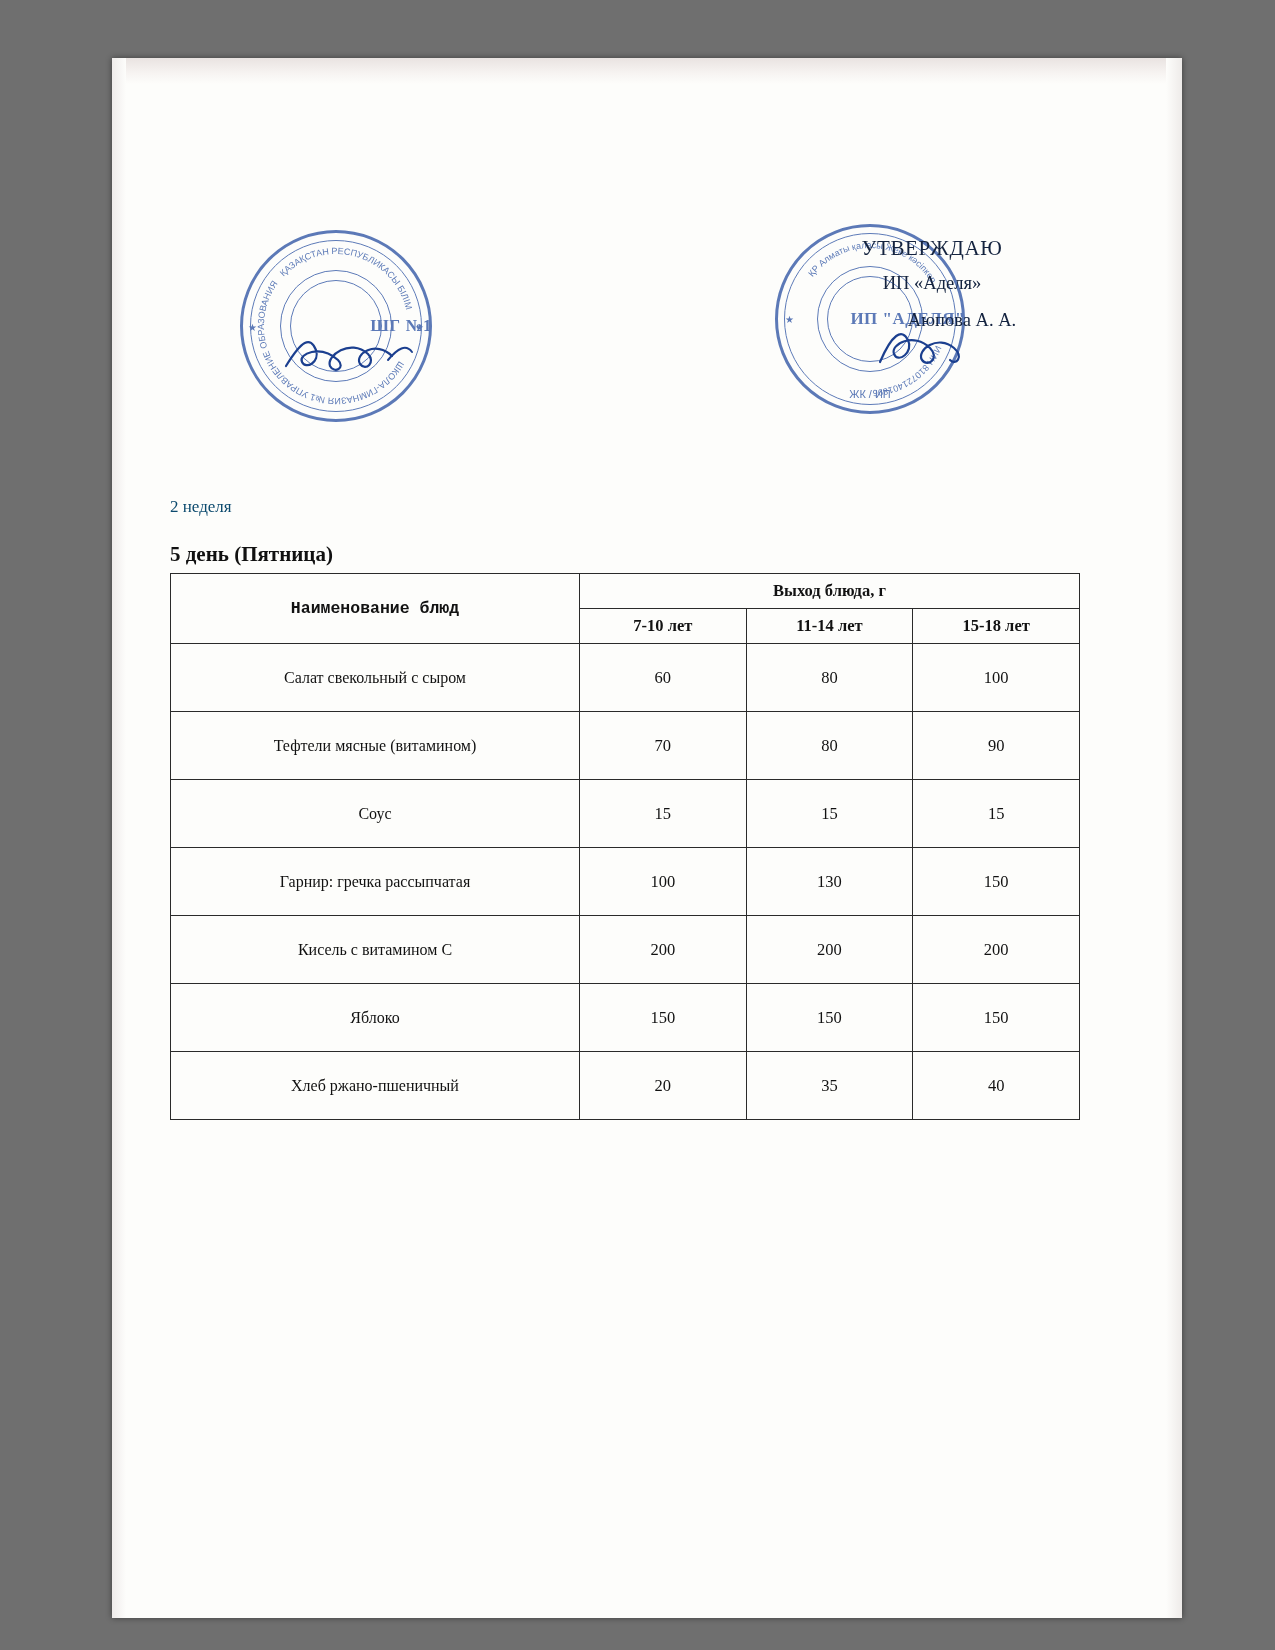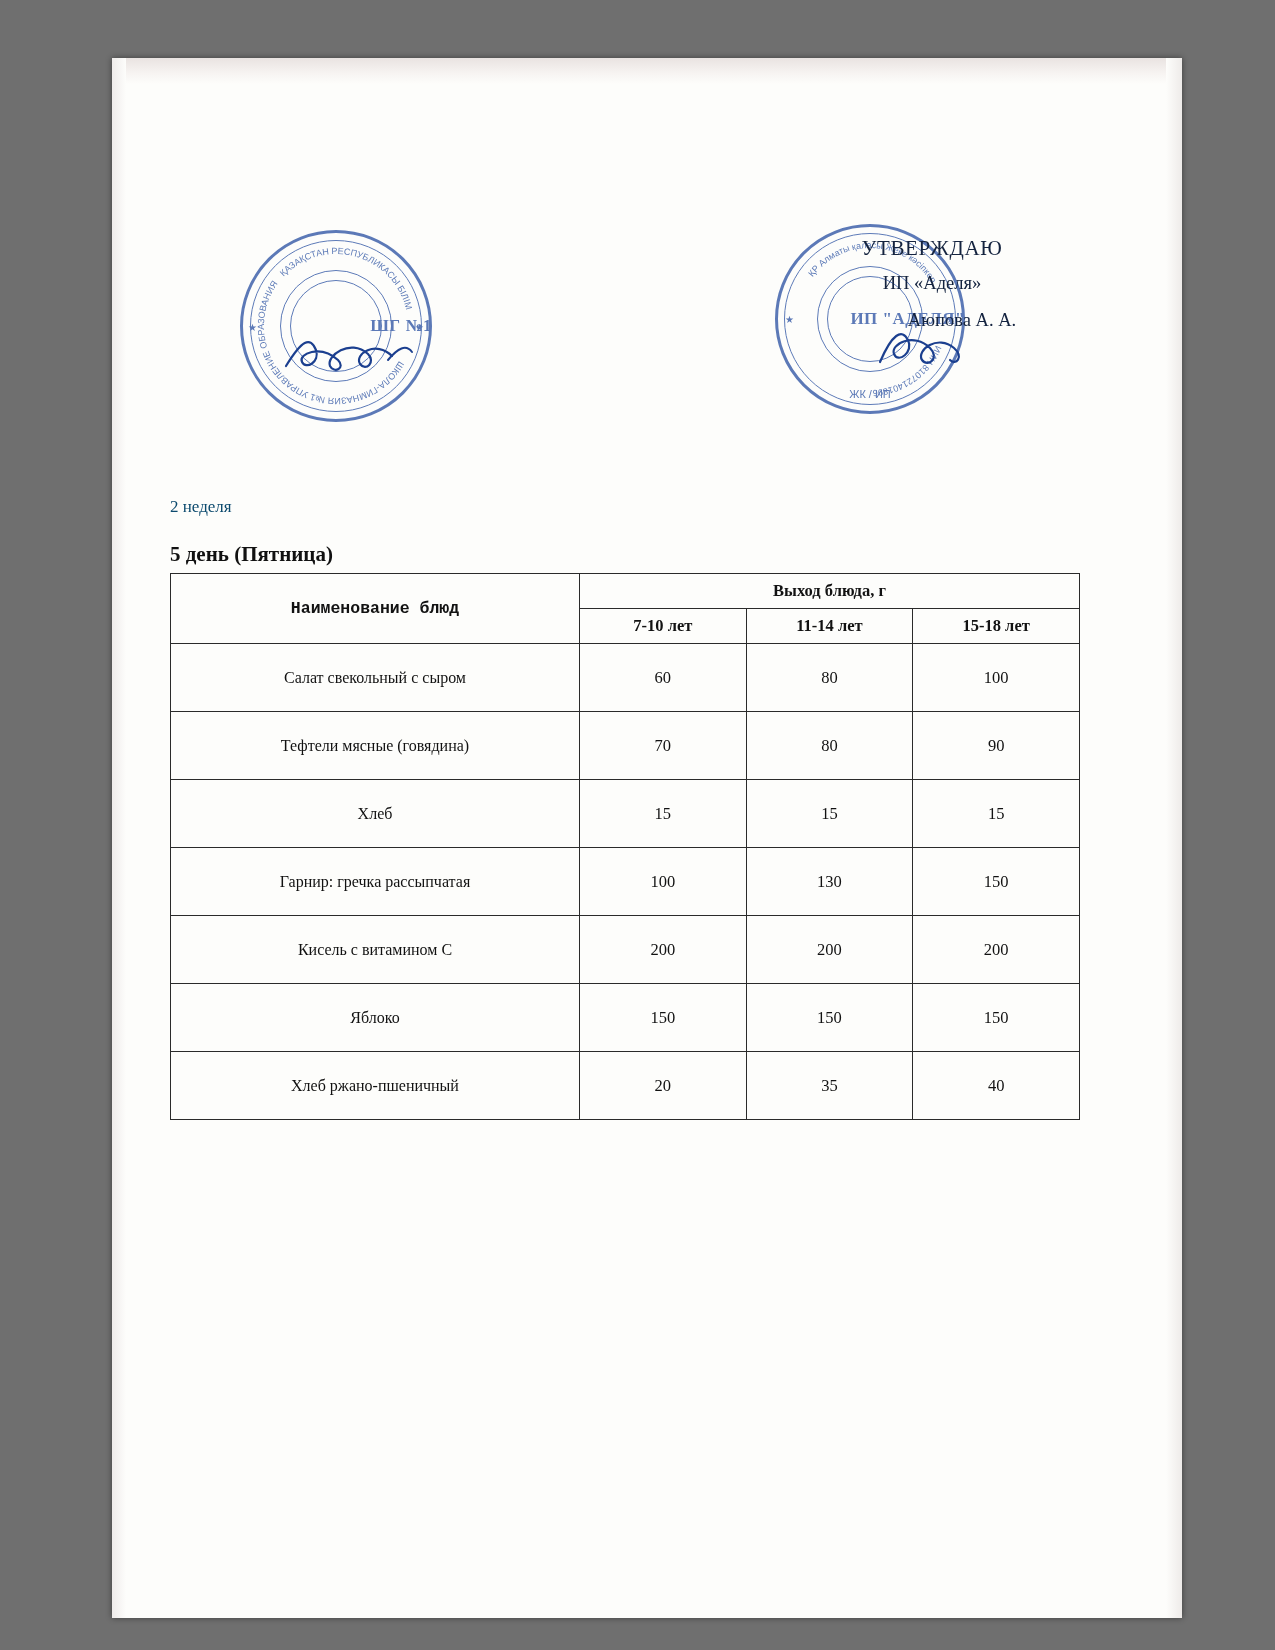--- a/index.html
+++ b/index.html
@@ -318,27 +318,27 @@
       </tr>
     </thead>
     <tbody>
       <tr class="row-h">
         <td class="dish">Салат свекольный с сыром</td>
         <td class="val">60</td>
         <td class="val">80</td>
         <td class="val">100</td>
       </tr>
       <tr class="row-h">
-        <td class="dish">Тефтели мясные (говядина)</td>
+        <td class="dish">Тефтели мясные (витамином)</td>
         <td class="val">70</td>
         <td class="val">80</td>
         <td class="val">90</td>
       </tr>
       <tr class="row-h">
-        <td class="dish">Хлеб</td>
+        <td class="dish">Соус</td>
         <td class="val">15</td>
         <td class="val">15</td>
         <td class="val">15</td>
       </tr>
       <tr class="row-h">
         <td class="dish">Гарнир: гречка рассыпчатая</td>
         <td class="val">100</td>
         <td class="val">130</td>
         <td class="val">150</td>
       </tr>

